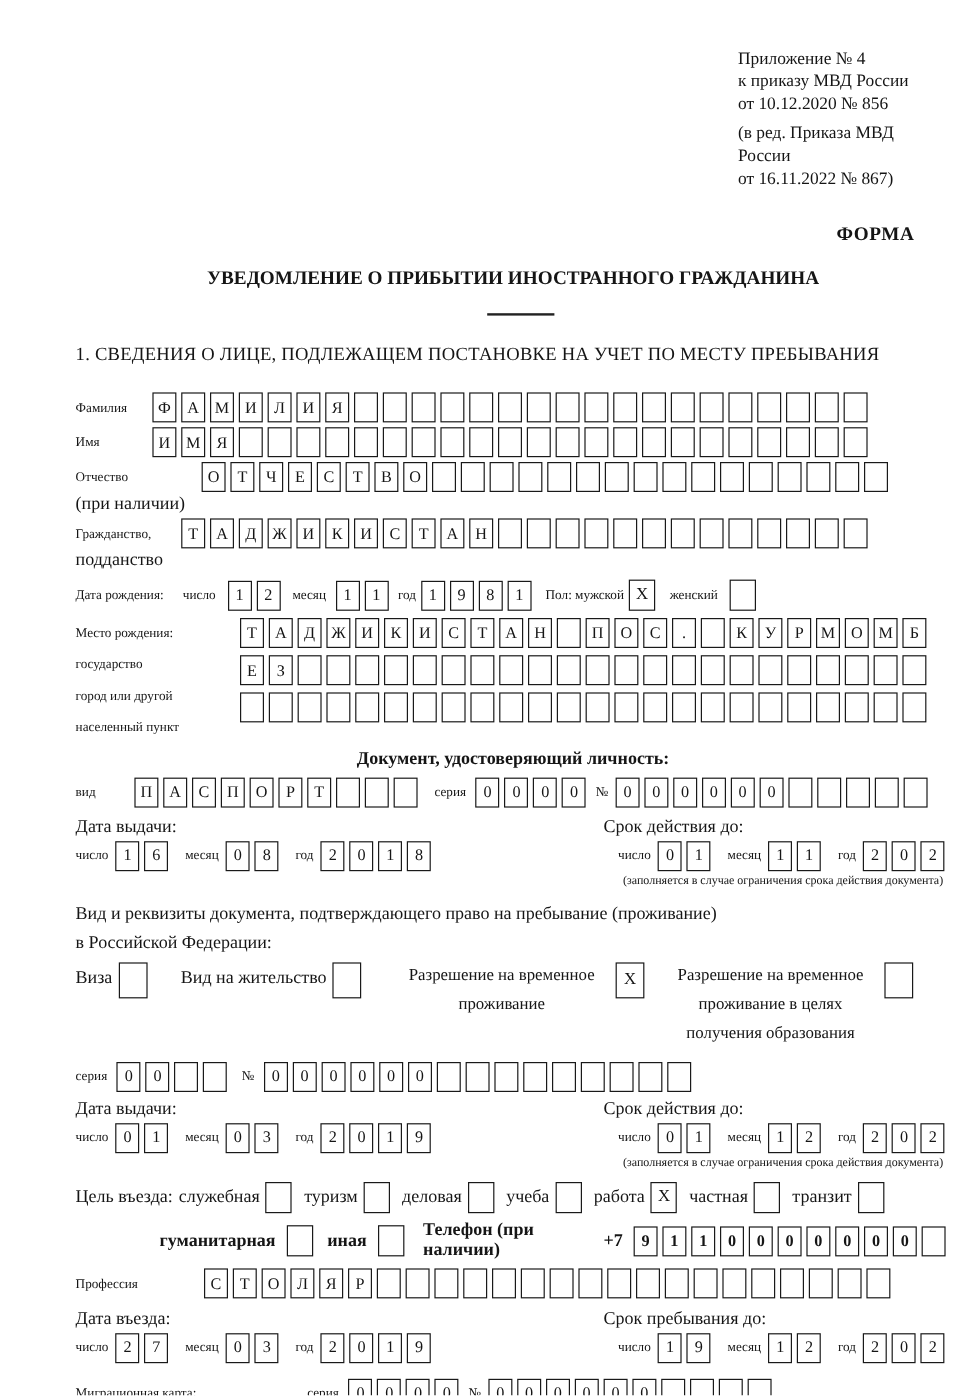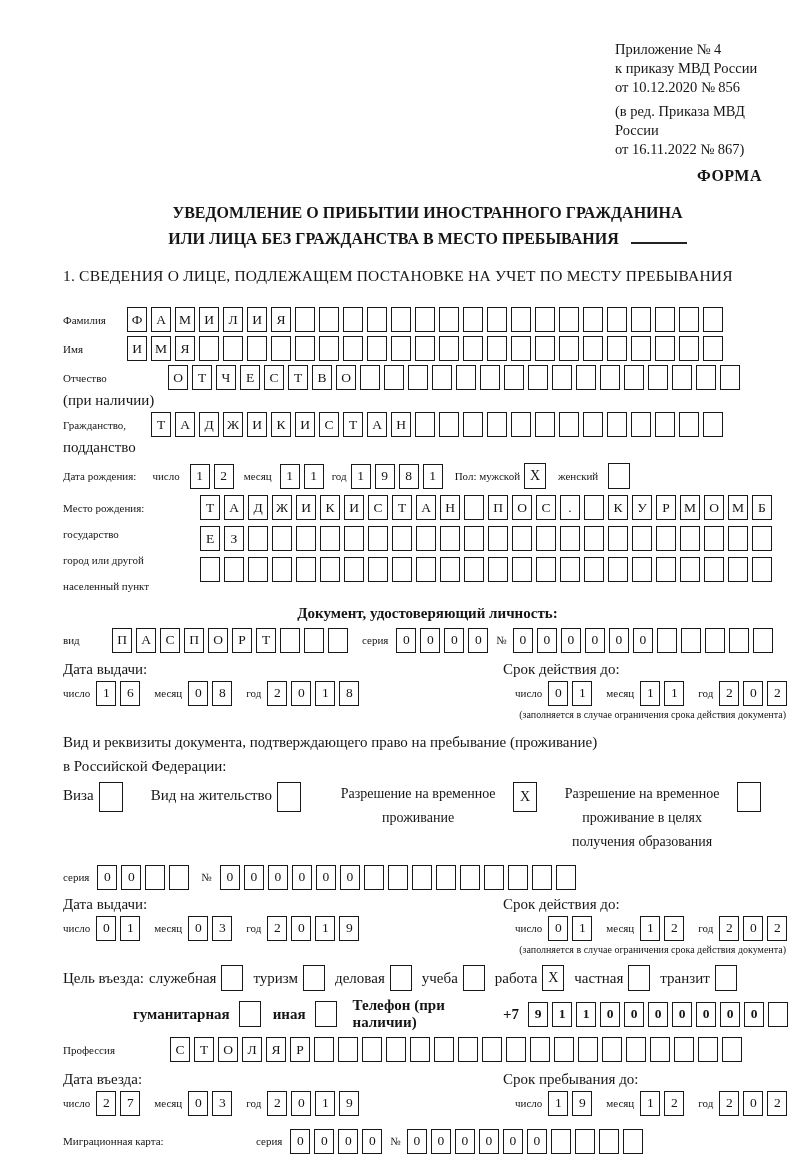--- a/index.html
+++ b/index.html
@@ -3,21 +3,21 @@
 <meta charset="utf-8">
 <style>
   * { margin:0; padding:0; box-sizing:border-box; }
   html,body { background:#ffffff; }
   body { width:800px; font-family:"Liberation Serif", serif; color:#151515; }
   .page { position:relative; width:800px; height:1163px; padding:40px 8px 0 63px; overflow:hidden; background:#fff; }
 
   
   .hdr { margin-left:552px; font-size:14.5px; line-height:19px; }
   .hdr .gap { margin-top:5px; }
-  .forma { margin-top:8px; margin-right:30px; text-align:right; font-weight:bold; font-size:16px; letter-spacing:0.5px; }
+  .forma { margin-top:28px; margin-right:30px; text-align:right; font-weight:bold; font-size:16px; letter-spacing:0.5px; }
 
   .title { margin-top:15px; text-align:center; font-weight:bold; font-size:16px; line-height:26px; }
   .blank-line { display:inline-block; width:56px; border-bottom:2px solid #222; margin-left:12px; height:14px; }
 
   .sec-h { margin-top:15px; font-weight:normal; font-size:15.5px; letter-spacing:0.2px; }
 
   
   .frow { display:flex; align-items:flex-start; }
   .frow.vcenter { align-items:center; }
   .lbl { font-size:11px; line-height:26px; flex:none; }
@@ -72,21 +72,21 @@
     <div>от 10.12.2020 № 856</div>
     <div class="gap">(в ред. Приказа МВД России</div>
     <div>от 16.11.2022 № 867)</div>
   </div>
 
   <div class="forma">ФОРМА</div>
 
   <div class="title">
     <div>УВЕДОМЛЕНИЕ О ПРИБЫТИИ ИНОСТРАННОГО ГРАЖДАНИНА</div>
     <div>
-      <span>ИЛИ ЛИЦА БЕЗ ГРАЖДАНСТВА В МЕСТО ПРЕБЫВАНИЯ</span><span class="blank-line"></span>
+      <span class="blank-line"></span>
     </div>
   </div>
 
   <div class="sec-h">1. СВЕДЕНИЯ О ЛИЦЕ, ПОДЛЕЖАЩЕМ ПОСТАНОВКЕ НА УЧЕТ ПО МЕСТУ ПРЕБЫВАНИЯ</div>
 
   <div class="frow mt22">
     <div class="lbl w64">Фамилия</div>
     <div class="boxes">
         <span class="cell">Ф</span>
         <span class="cell">А</span>

